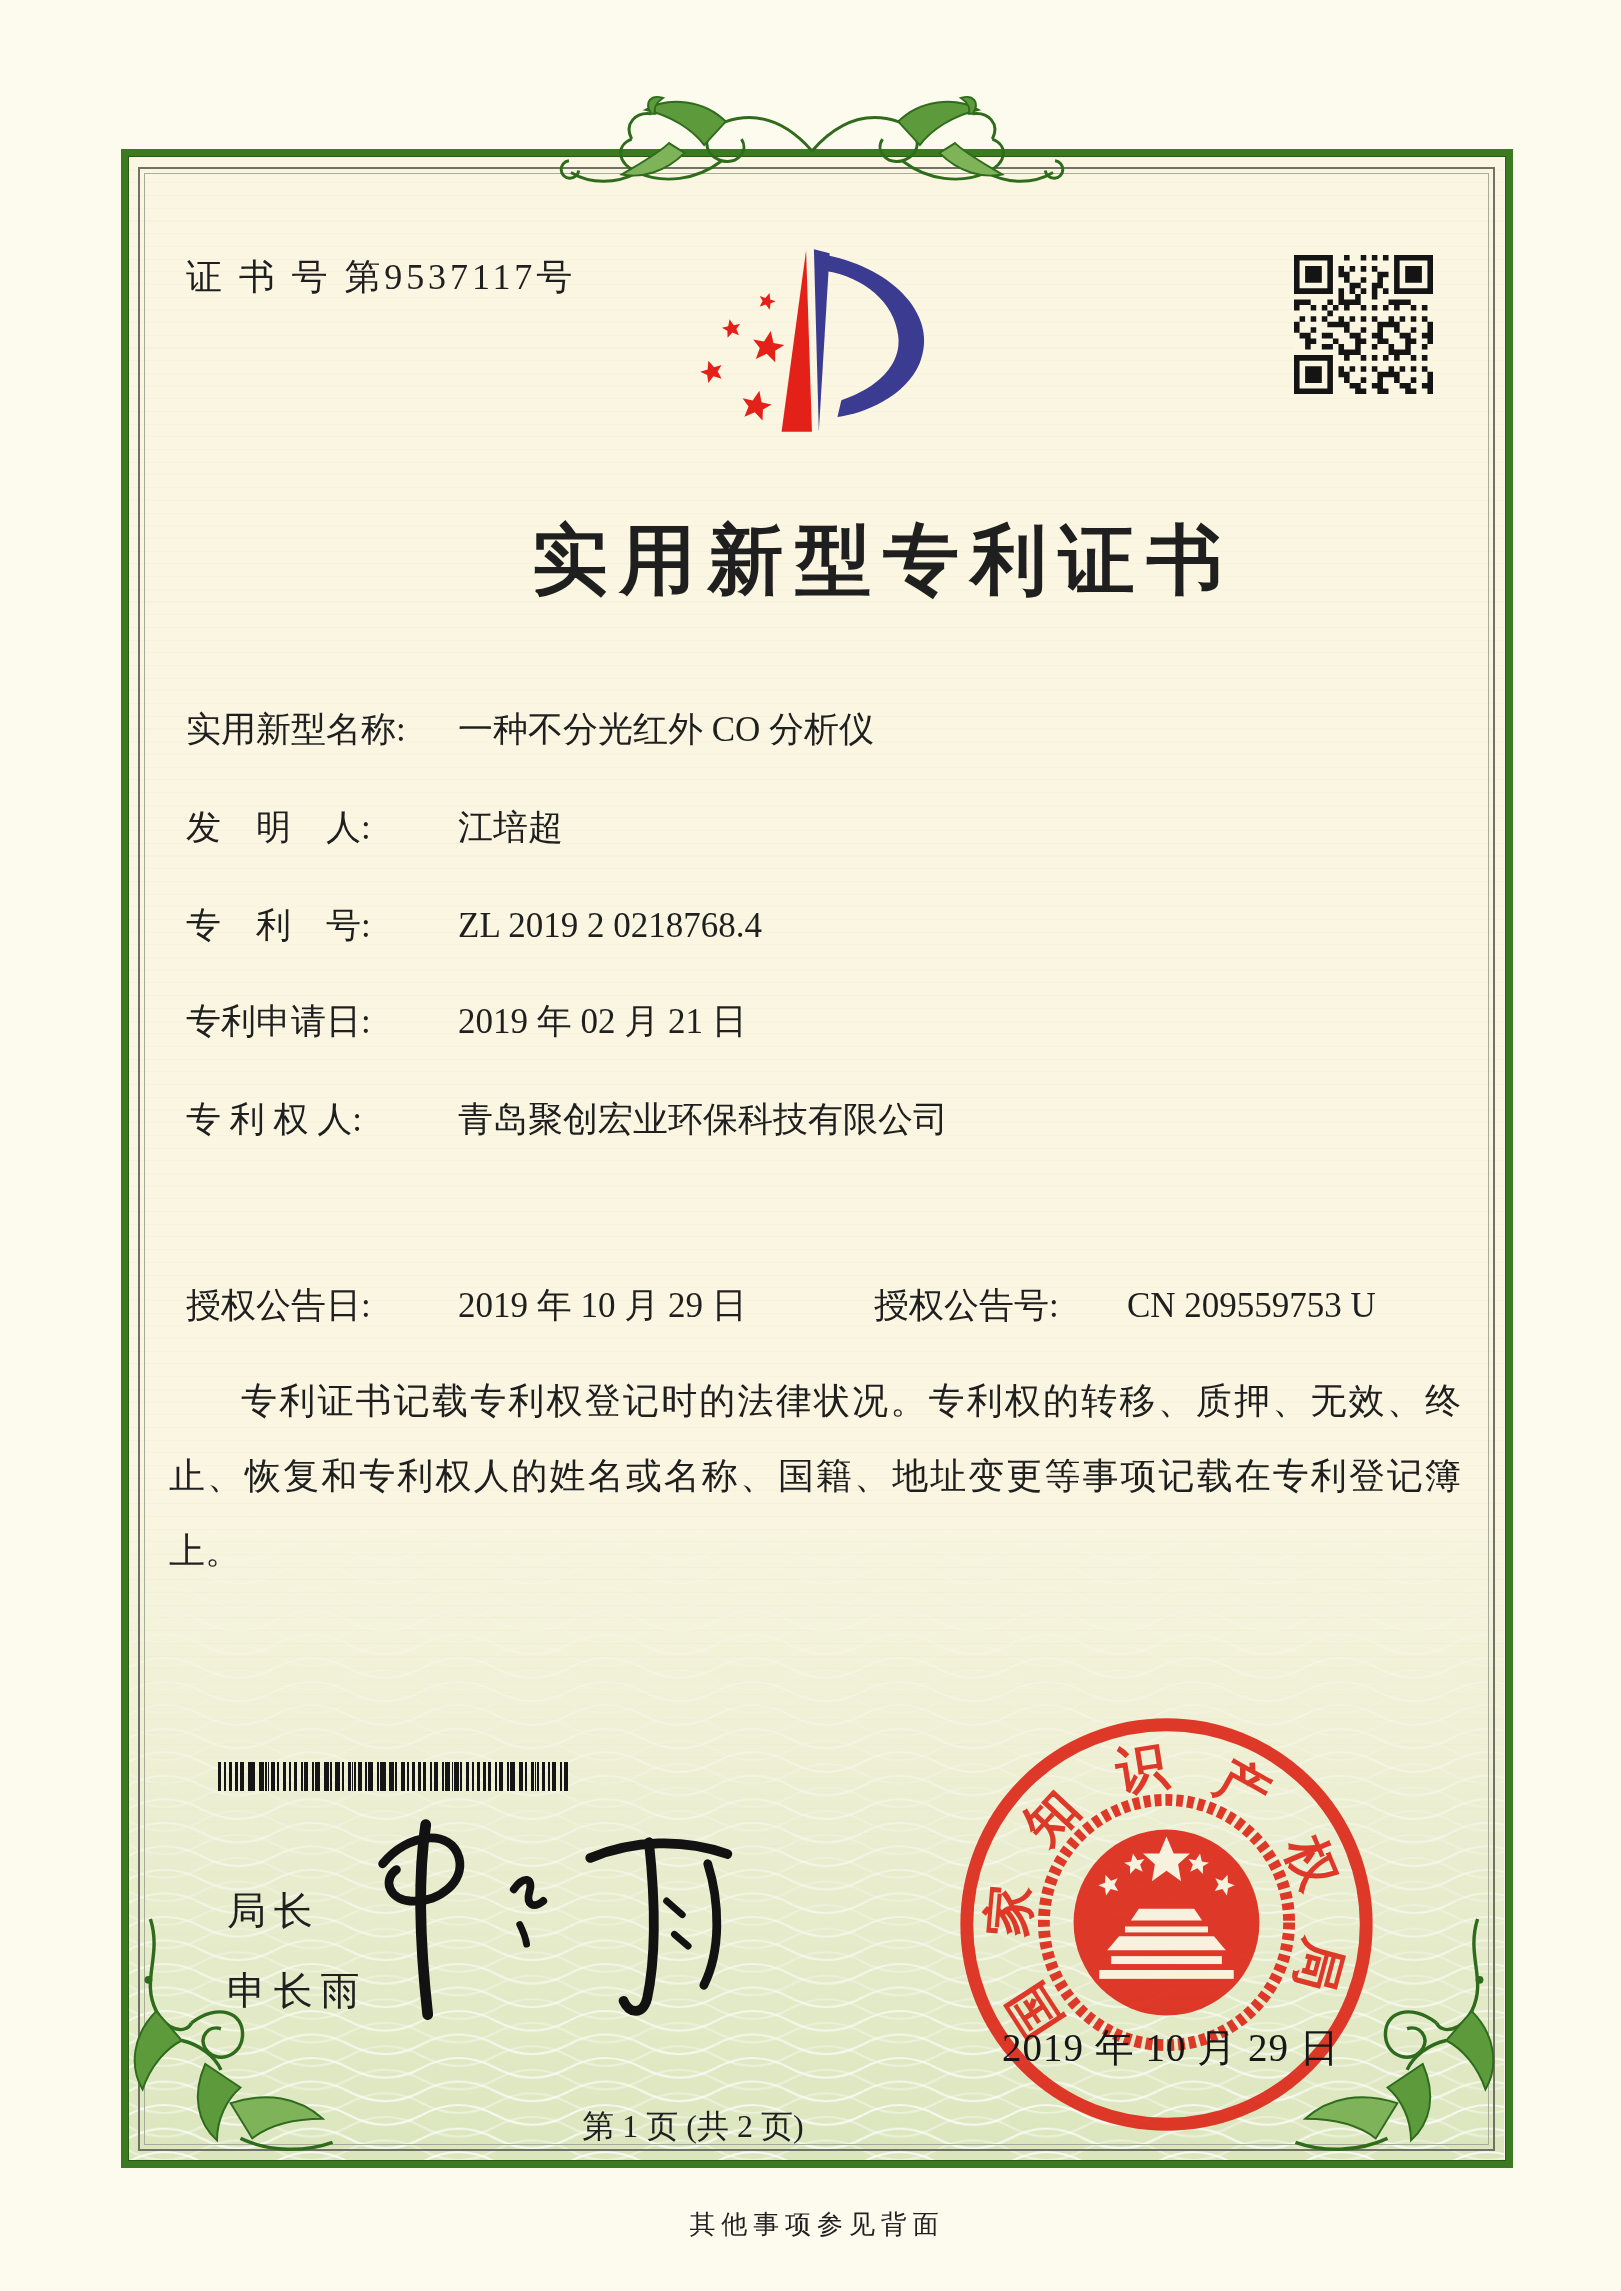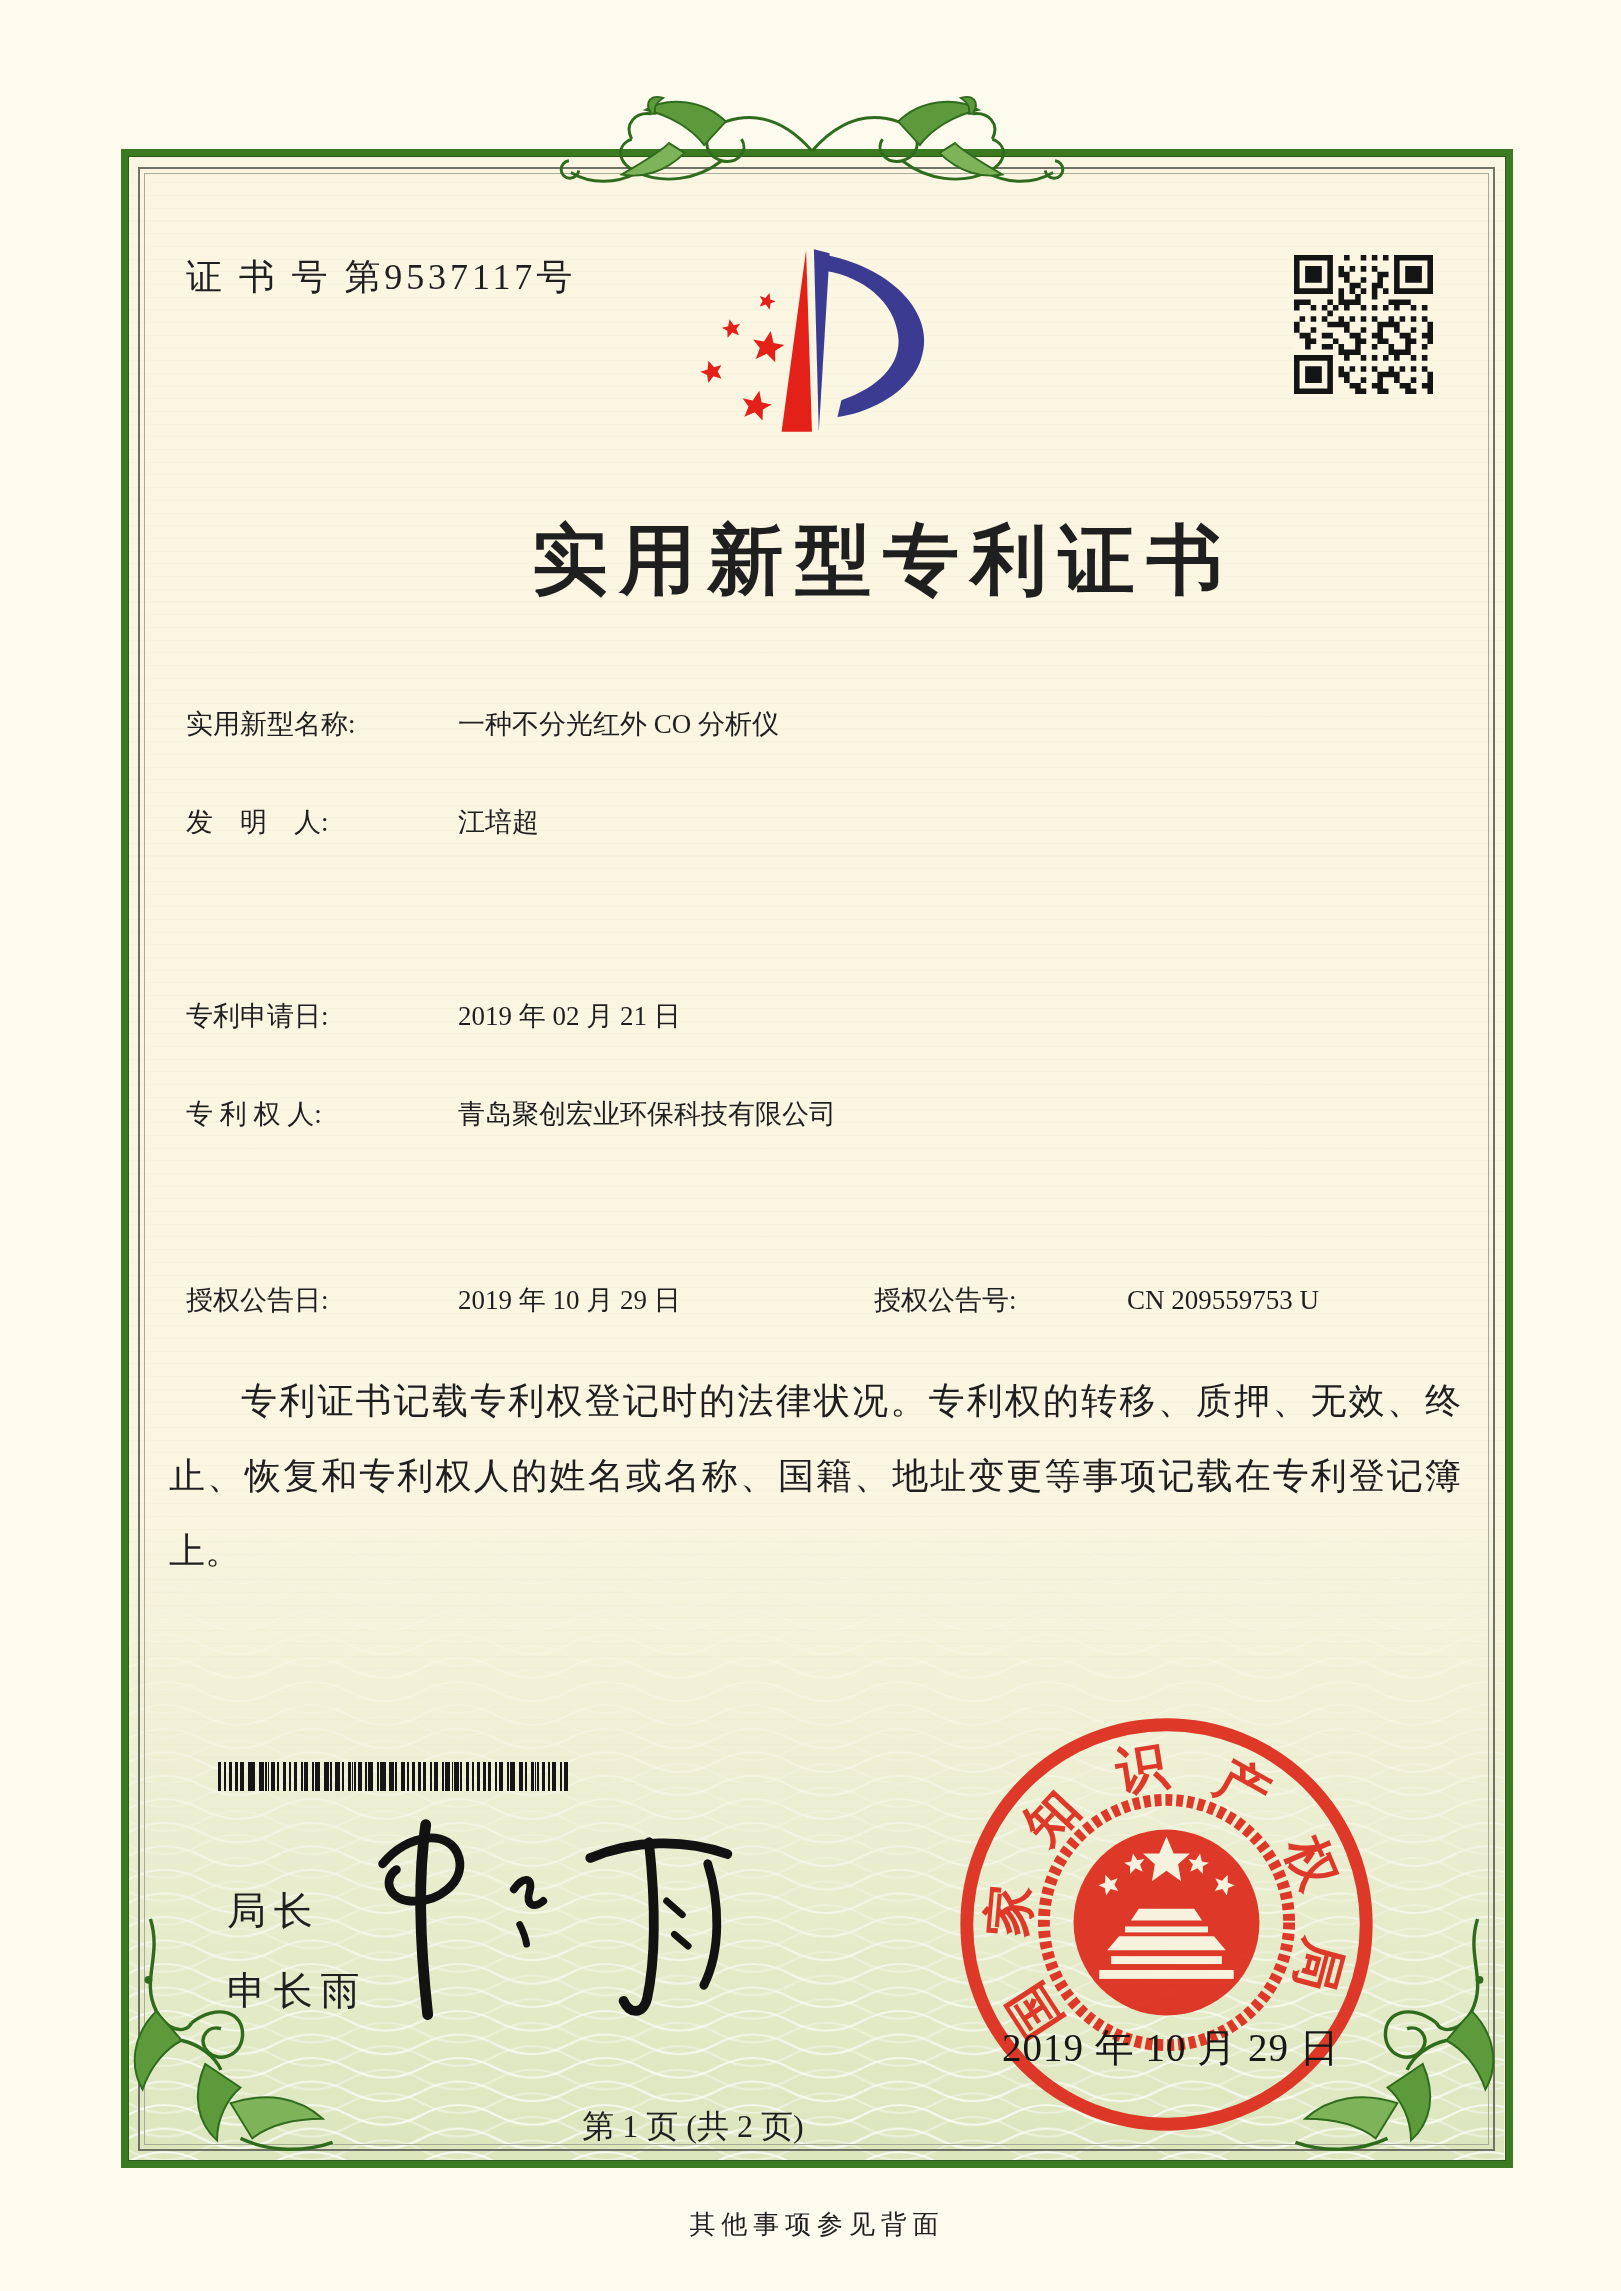--- a/index.html
+++ b/index.html
@@ -19,21 +19,21 @@
     box-shadow:inset 0 0 0 1px #2a5a16;}
   .frame-line1{position:absolute;left:138px;top:167px;width:1357px;height:1984px;
     border:2px solid #6f7264;box-sizing:border-box;z-index:2;}
   .frame-line2{position:absolute;left:144px;top:173px;width:1345px;height:1972px;
     border:1px solid #a8ab97;box-sizing:border-box;z-index:2;}
   
   .abs{position:absolute;z-index:5;}
   .cert-no{left:186px;top:253px;font-size:36px;letter-spacing:3.9px;}
   .doc-title{left:121px;top:510px;width:1524px;text-align:center;
     font-size:76px;font-weight:700;letter-spacing:11.8px;}
-  .field-row{left:186px;width:1284px;font-size:27px;white-space:nowrap;}
+  .field-row{left:186px;width:1284px;font-size:35px;white-space:nowrap;}
   .field-row .lbl{display:inline-block;min-width:272px;}
   .field-row .val{display:inline-block;}
   .col2{position:absolute;left:688px;top:0;white-space:nowrap;}
   .body-text{left:169px;top:1364px;width:1292px;font-size:36px;line-height:75px;
     text-align:justify;}
   .body-text p{margin:0;text-indent:2em;}
   .officer-title{left:227px;top:1884px;font-size:39px;letter-spacing:7.8px;}
   .officer-name{left:227px;top:1964px;font-size:39px;letter-spacing:7.8px;}
   .page-info{left:121px;top:2105px;width:1144px;text-align:center;font-size:32px;}
   .back-note{left:121px;top:2207px;width:1392px;text-align:center;font-size:26px;letter-spacing:5.9px;}
@@ -158,20 +158,23 @@
   </svg>
 
   <div class="abs doc-title">实用新型专利证书</div>
 
   <div class="abs field-row" style="top:706px">
     <span class="lbl">实用新型名称:</span><span class="val">一种不分光红外 CO 分析仪</span>
   </div>
   <div class="abs field-row" style="top:804px">
     <span class="lbl">发　明　人:</span><span class="val">江培超</span>
   </div>
+  <div class="abs field-row" style="top:902px">
+    <span class="lbl">专　利　号:</span><span class="val">ZL 2019 2 0218768.4</span>
+  </div>
   <div class="abs field-row" style="top:998px">
     <span class="lbl">专利申请日:</span><span class="val">2019 年 02 月 21 日</span>
   </div>
   <div class="abs field-row" style="top:1096px">
     <span class="lbl">专 利 权 人:</span><span class="val">青岛聚创宏业环保科技有限公司</span>
   </div>
   <div class="abs field-row" style="top:1282px">
     <span class="lbl">授权公告日:</span><span class="val">2019 年 10 月 29 日</span>
     <span class="col2">
       <span class="lbl" style="min-width:253px">授权公告号:</span><span class="val">CN 209559753 U</span>

